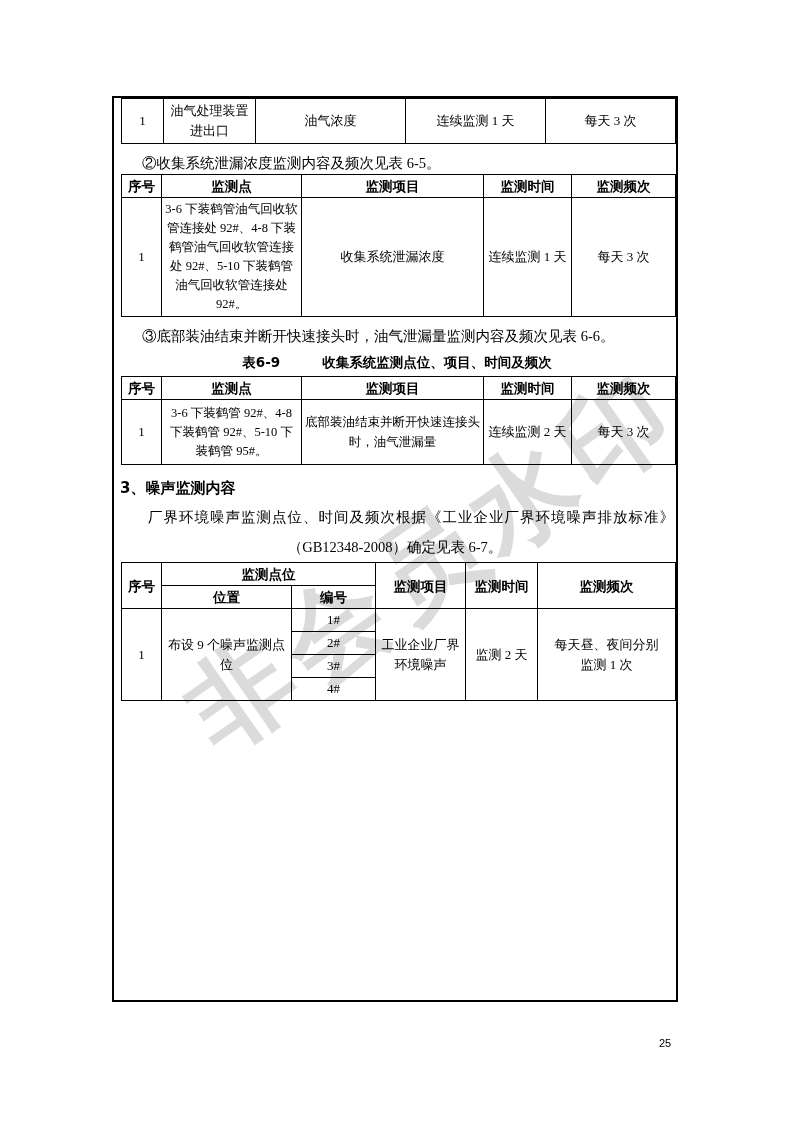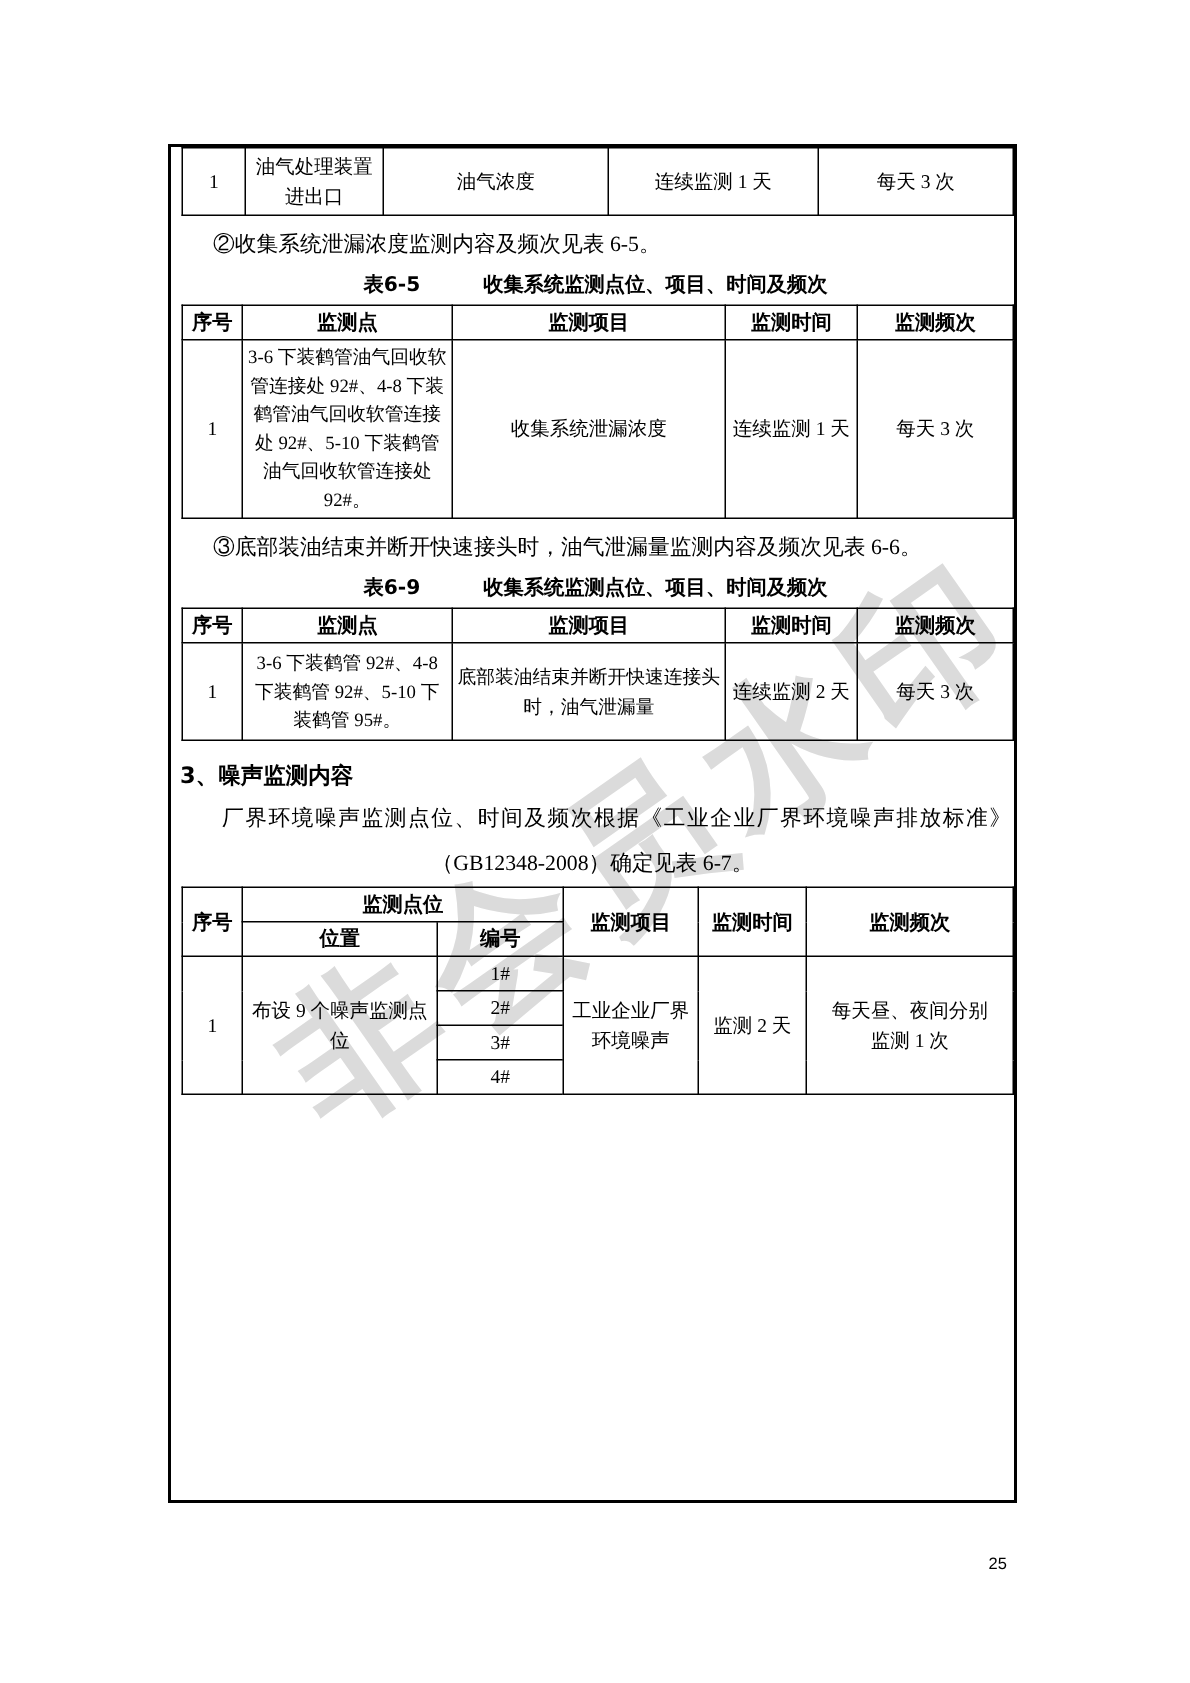--- a/index.html
+++ b/index.html
@@ -76,23 +76,20 @@
       <td>油气处理装置进出口</td>
       <td>油气浓度</td>
       <td>连续监测 1 天</td>
       <td>每天 3 次</td>
     </tr>
   </tbody>
     </table>
 
   <p class="para">②收集系统泄漏浓度监测内容及频次见表 6-5。</p>
 
-  <div class="tcaption">
-    <span class="cap-no">表6-5</span><span class="cap-title">收集系统监测点位、项目、时间及频次</span>
-  </div>
 
   <table>
     <colgroup>
         <col style="width:40px">
         <col style="width:140px">
         <col style="width:182px">
         <col style="width:88px">
         <col style="width:104px">
       </colgroup>
     <tbody>

